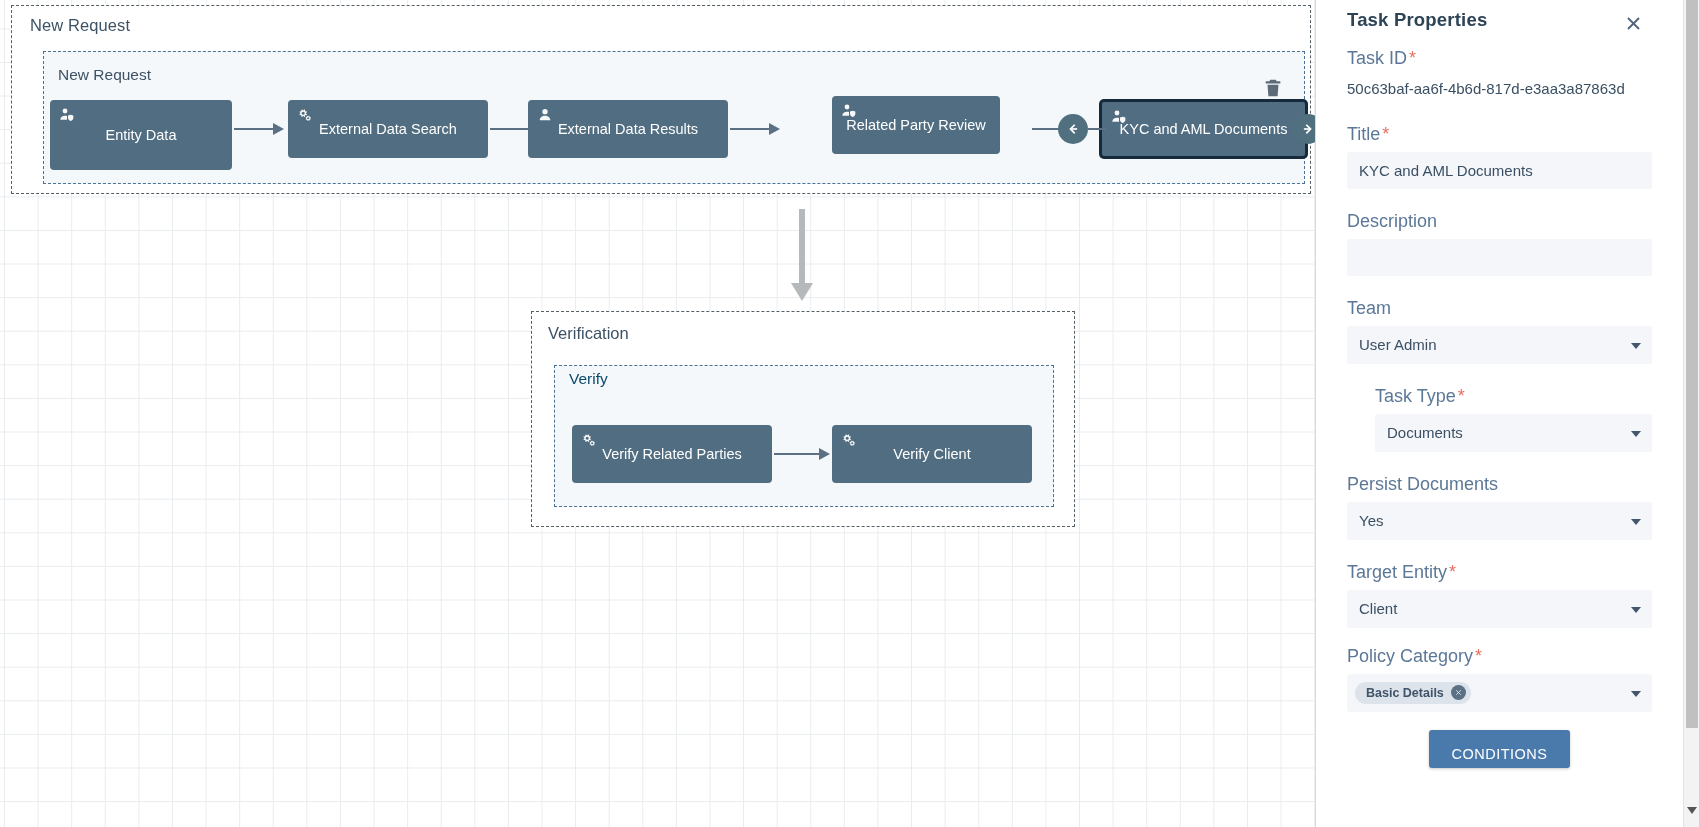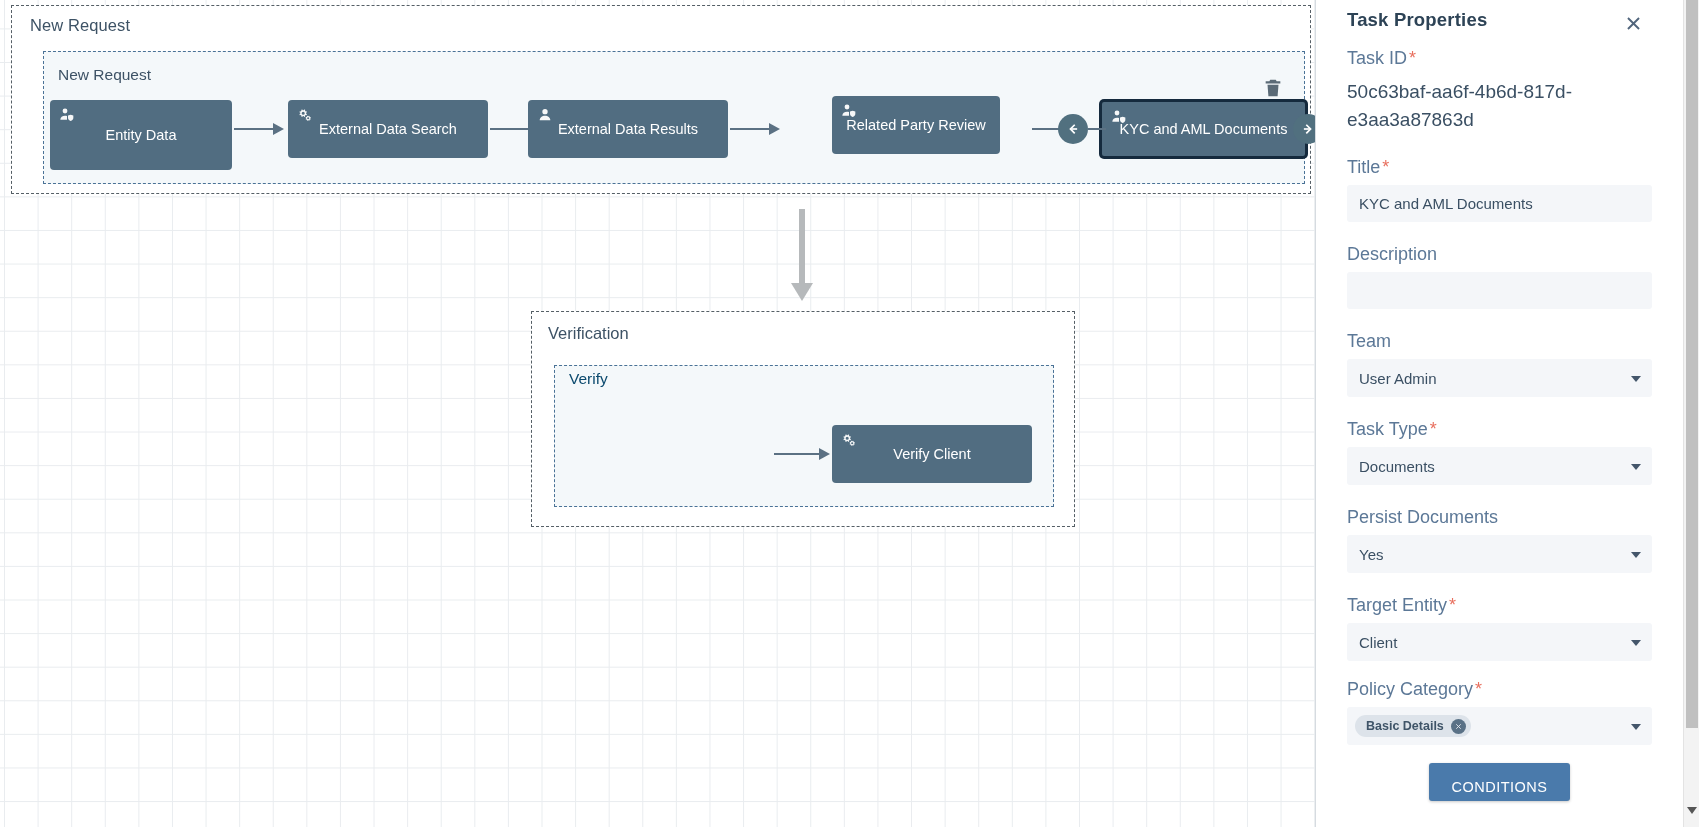--- a/index.html
+++ b/index.html
@@ -175,21 +175,21 @@
   .panel-close svg { width: 19px; height: 19px; stroke: #51657c; stroke-width: 2.4; fill: none; }
 
   .form { position: absolute; left: 31px; top: 48px; width: 305px; }
   .field { margin-bottom: 18px; }
   .flabel {
     font-size: 18px; color: #5c7897;
     margin-bottom: 7px; display: block;
   }
   .req { color: #e8705f; margin-left: 2px; }
   .static-val {
-    font-size: 19px; color: #3a4f63; line-height: 1.45;
+    font-size: 15px; color: #3a4f63; line-height: 1.45;
     word-break: break-word; padding-top: 2px;
   }
   .input-box {
     background: #f4f6f9;
     border: none;
     border-radius: 3px;
     height: 37px;
     display: flex; align-items: center;
     padding: 0 12px;
     font-size: 15px; color: #3a4f63;
@@ -388,20 +388,29 @@
       <div class="head"></div>
     </div>
 
     <div class="lane-verif">
       <div class="lane-verif-title">Verification</div>
       <div class="grp-verify">
         <div class="grp-verify-title">Verify</div>
       </div>
     </div>
 
+    <div class="node" style="left:572px; top:425px; width:200px; height:58px;">
+      <span class="nicon">
+        <svg viewBox="0 0 24 24">
+            <path d="M13.6 8.6l1.3-.6-.5-1.6-1.4.2a4.6 4.6 0 00-1-1l.2-1.4-1.6-.5-.6 1.3a4.7 4.7 0 00-1.4 0l-.6-1.3-1.6.5.2 1.4c-.4.3-.7.6-1 1l-1.4-.2-.5 1.6 1.3.6a4.7 4.7 0 000 1.4l-1.3.6.5 1.6 1.4-.2c.3.4.6.7 1 1l-.2 1.4 1.6.5.6-1.3a4.7 4.7 0 001.4 0l.6 1.3 1.6-.5-.2-1.4c.4-.3.7-.6 1-1l1.4.2.5-1.6-1.3-.6a4.7 4.7 0 000-1.4zm-4.3 3a2.3 2.3 0 110-4.6 2.3 2.3 0 010 4.6z"></path>
+            <path d="M19.8 16.4l.9-.4-.35-1.1-1 .14a3.2 3.2 0 00-.68-.68l.14-1-1.1-.35-.4.9a3.3 3.3 0 00-.96 0l-.4-.9-1.1.35.14 1c-.26.2-.49.42-.68.68l-1-.14-.35 1.1.9.4a3.3 3.3 0 000 .96l-.9.4.35 1.1 1-.14c.2.26.42.49.68.68l-.14 1 1.1.35.4-.9a3.3 3.3 0 00.96 0l.4.9 1.1-.35-.14-1c.26-.2.49-.42.68-.68l1 .14.35-1.1-.9-.4a3.3 3.3 0 000-.96zm-3 2.1a1.6 1.6 0 110-3.2 1.6 1.6 0 010 3.2z"></path>
+          </svg>
+      </span>
+      <span class="nlabel">Verify Related Parties</span>
+    </div>
 
     <div class="harrow" style="left:774px; top:448px; width:56px;">
       <div class="line" style="width:45px;"></div>
         <div class="head"></div>
     </div>
 
     <div class="node" style="left:832px; top:425px; width:200px; height:58px;">
       <span class="nicon">
         <svg viewBox="0 0 24 24">
             <path d="M13.6 8.6l1.3-.6-.5-1.6-1.4.2a4.6 4.6 0 00-1-1l.2-1.4-1.6-.5-.6 1.3a4.7 4.7 0 00-1.4 0l-.6-1.3-1.6.5.2 1.4c-.4.3-.7.6-1 1l-1.4-.2-.5 1.6 1.3.6a4.7 4.7 0 000 1.4l-1.3.6.5 1.6 1.4-.2c.3.4.6.7 1 1l-.2 1.4 1.6.5.6-1.3a4.7 4.7 0 001.4 0l.6 1.3 1.6-.5-.2-1.4c.4-.3.7-.6 1-1l1.4.2.5-1.6-1.3-.6a4.7 4.7 0 000-1.4zm-4.3 3a2.3 2.3 0 110-4.6 2.3 2.3 0 010 4.6z"></path>
@@ -446,21 +455,21 @@
         </div>
 
         <div class="field" style="margin-top:22px;">
           <span class="flabel">Team</span>
           <div class="select-box">
             <span>User Admin</span>
             <span class="caret"></span>
           </div>
         </div>
 
-        <div class="field" style="margin-top:22px;">
+        <div class="field" style="margin-top:22px;margin-left:28px;">
           <span class="flabel">
             <span>Task Type</span><span class="req">*</span>
           </span>
           <div class="select-box">
             <span>Documents</span>
             <span class="caret"></span>
           </div>
         </div>
 
         <div class="field" style="margin-top:22px;">

